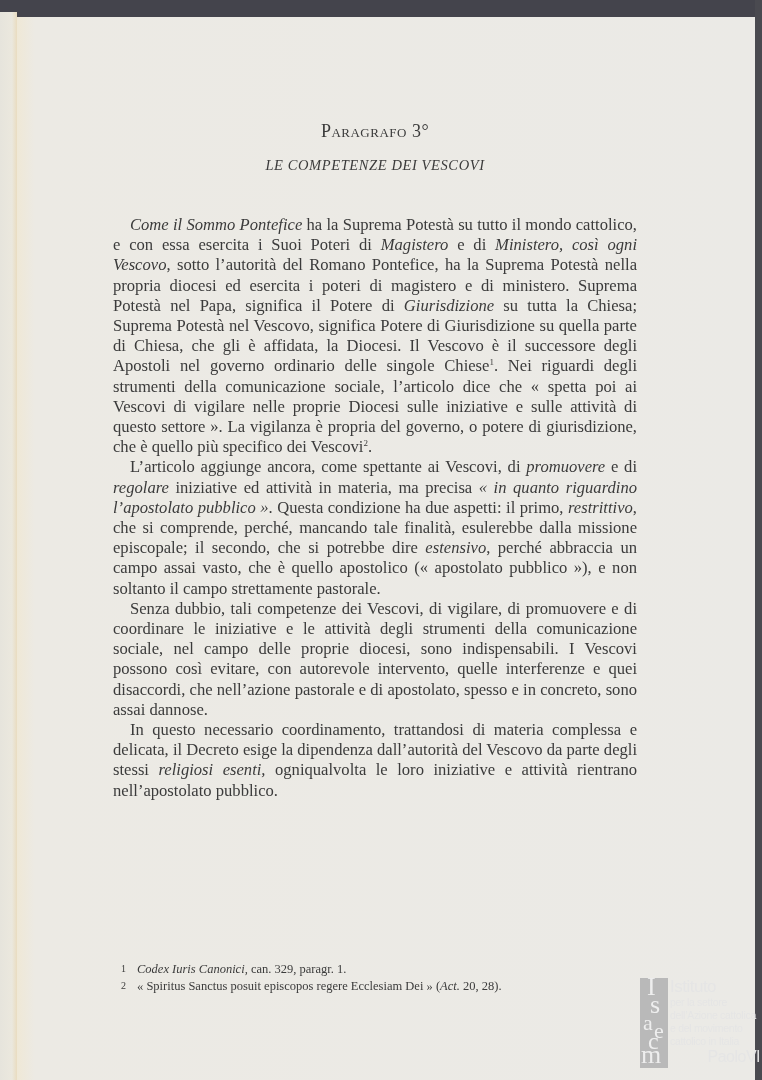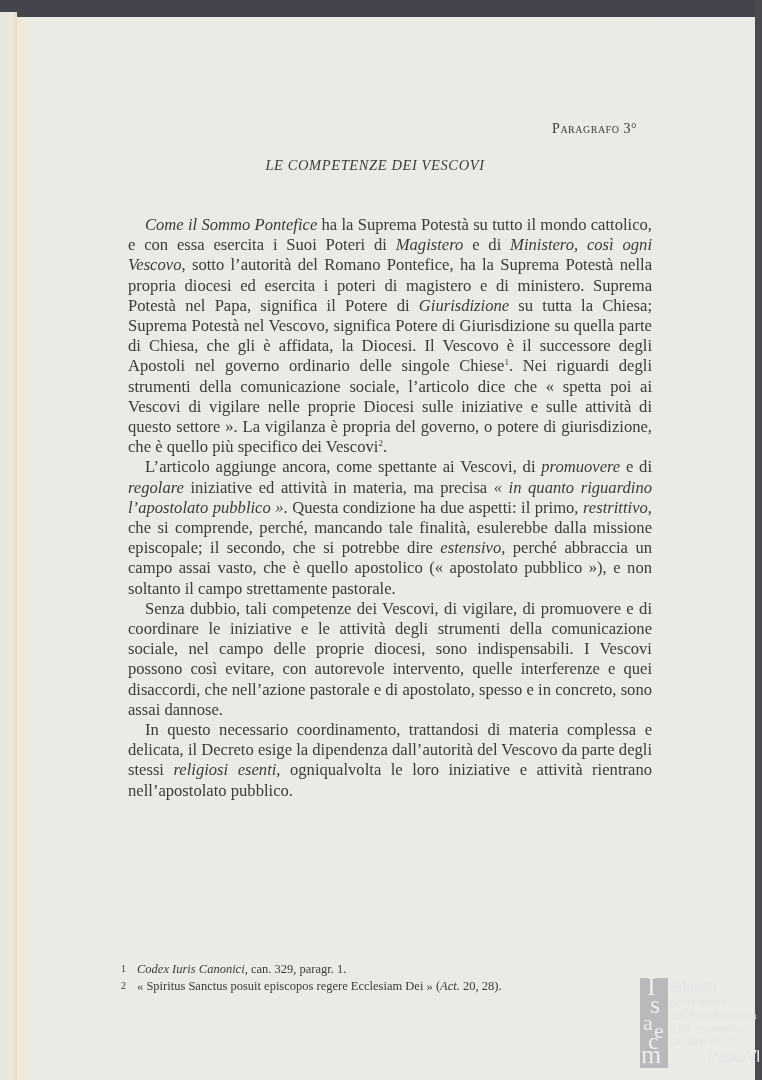--- a/index.html
+++ b/index.html
@@ -19,30 +19,30 @@
       background: linear-gradient(to right, #efe8d6 0px, #eceae4 18px, #ebeae6 100%);
     }
     .right-edge { position: absolute; left: 755px; top: 0; width: 7px; height: 1080px; background: #4a4a50; }
 
     .content {
       position: absolute; left: 113px; top: 0; width: 524px;
       color: #3b3b3b;
       font-family: "Liberation Serif", "DejaVu Serif", serif;
     }
     .para-heading {
-      position: absolute; top: 121px; left: 0; width: 100%; text-align: right;
-      font-size: 14px; letter-spacing: 0.5px; font-variant: small-caps;
+      position: absolute; top: 121px; left: 0; width: 100%; text-align: center;
+      font-size: 18px; letter-spacing: 0.5px; font-variant: small-caps;
     }
     .section-title {
       position: absolute; top: 157px; left: 0; width: 100%; text-align: center;
       font-size: 14.5px; font-style: italic; letter-spacing: 0.6px;
     }
     .body-text {
       position: absolute; top: 215px; left: 0; width: 524px;
-      font-size: 16.6px; line-height: 20.2px; text-align: justify; margin-left: 15px;
+      font-size: 16.6px; line-height: 20.2px; text-align: justify;
     }
     .body-text p { margin: 0; text-indent: 17px; }
     .body-text i { font-style: italic; }
     .nb {
       text-align: right; font-size: 16.6px; margin-top: 2px;
     }
     sup { font-size: 9px; vertical-align: 6px; line-height: 0; }
 
     .footnotes {
       position: absolute; top: 961px; left: 8px; width: 520px;

